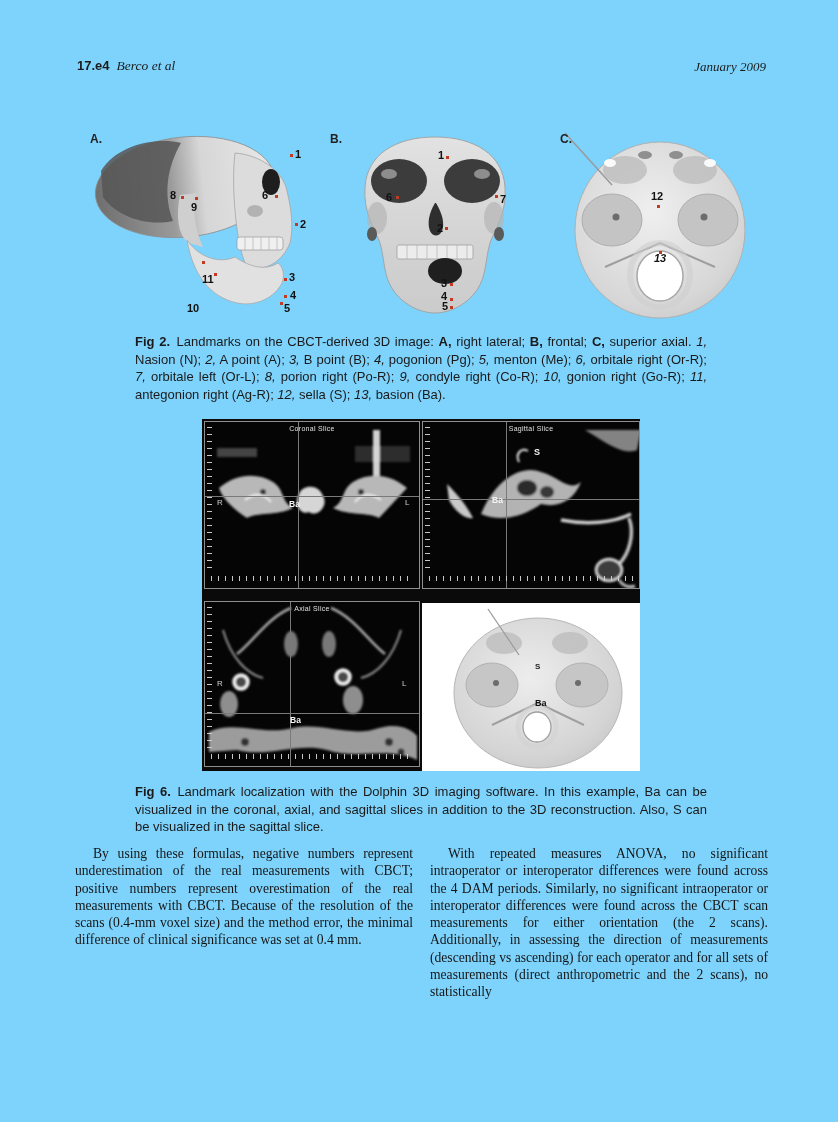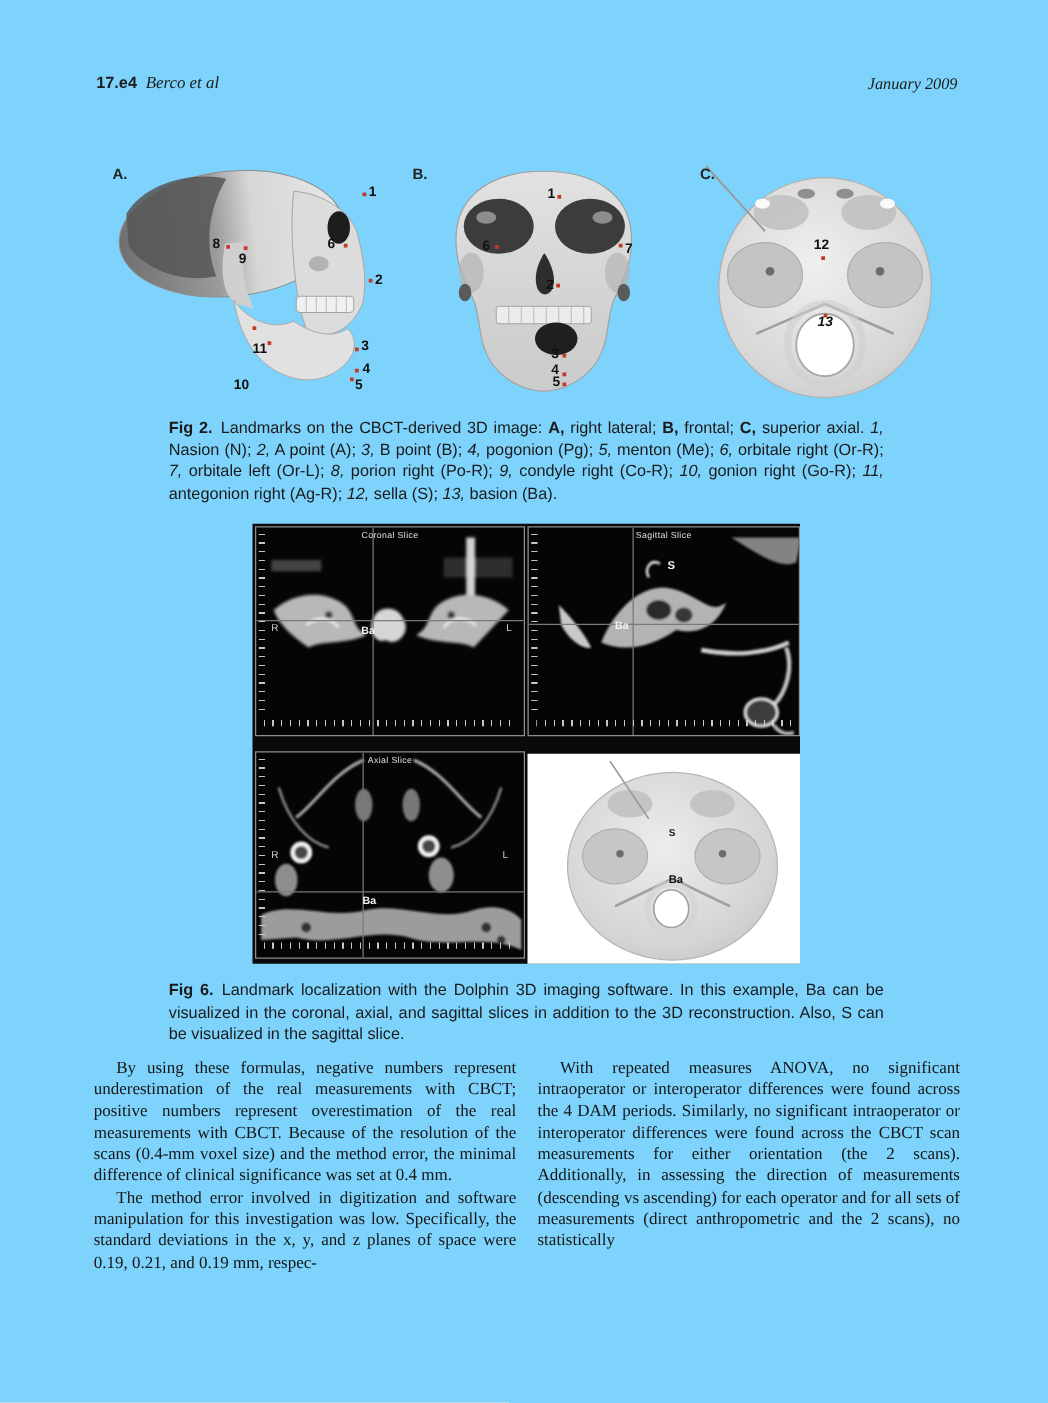--- a/index.html
+++ b/index.html
@@ -297,19 +297,18 @@
       </svg>
       <span class="render-s" style="left:113px;top:59px;">S</span>
       <span class="render-ba" style="left:113px;top:95px;">Ba</span>
     </div>
   </div>
 
   <div class="caption" style="top:783px;"><span style="font-weight: bold;">Fig 6.</span><span> Landmark localization with the Dolphin 3D imaging software. In this example, Ba can be visualized in the coronal, axial, and sagittal slices in addition to the 3D reconstruction. Also, S can be visualized in the sagittal slice.</span></div>
 
   <div class="col" style="left:75px;">
     <p class="indent">By using these formulas, negative numbers represent underestimation of the real measurements with CBCT; positive numbers represent overestimation of the real measurements with CBCT. Because of the resolution of the scans (0.4-mm voxel size) and the method error, the minimal difference of clinical significance was set at 0.4 mm.</p>
-    <p class="indent">The method error involved in digitization and software manipulation for this investigation was low. Specifically, the standard deviations in the x, y, and z planes of space were 0.19, 0.21, and 0.19 mm, respec-</p>
   </div>
   <div class="col" style="left:430px;">
     <p class="indent">With repeated measures ANOVA, no significant intraoperator or interoperator differences were found across the 4 DAM periods. Similarly, no significant intraoperator or interoperator differences were found across the CBCT scan measurements for either orientation (the 2 scans). Additionally, in assessing the direction of measurements (descending vs ascending) for each operator and for all sets of measurements (direct anthropometric and the 2 scans), no statistically</p>
   </div>
 
 </div>
 
 </body></html>

